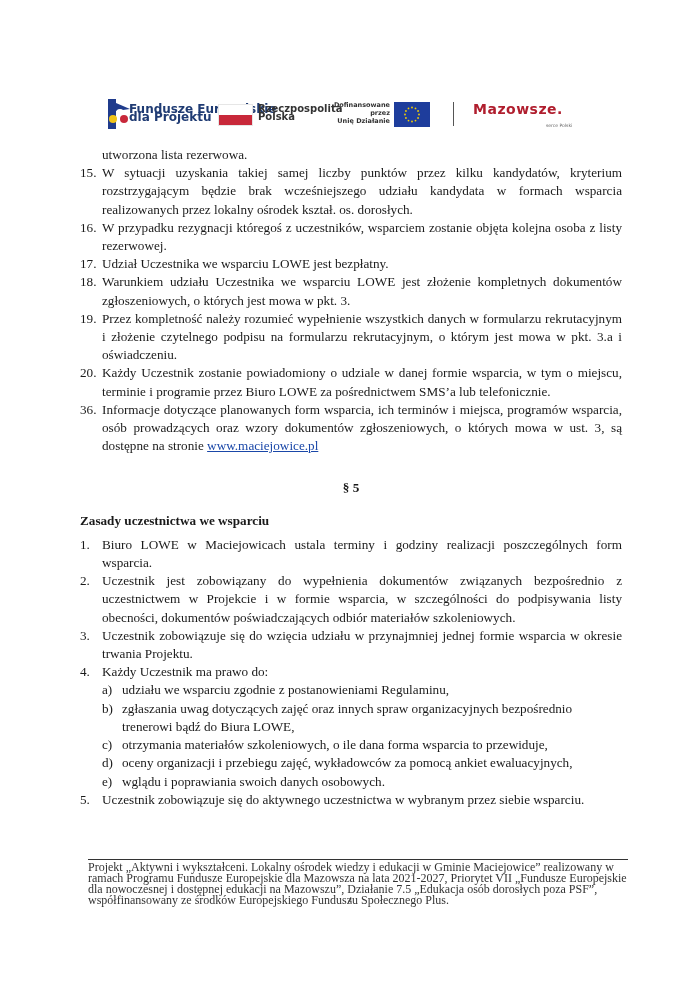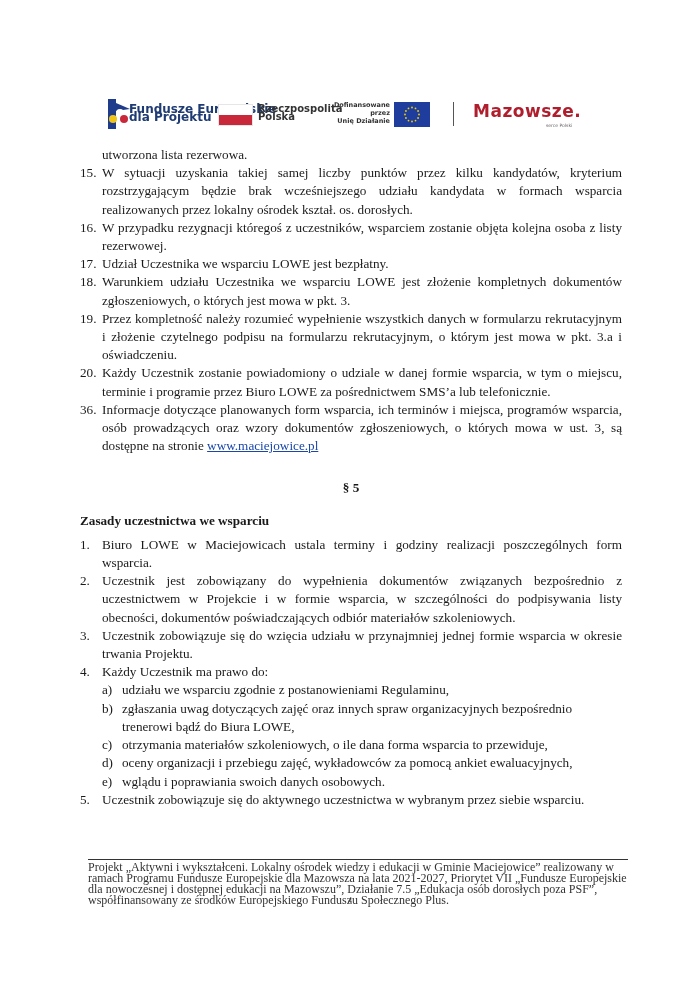--- a/index.html
+++ b/index.html
@@ -10,21 +10,21 @@
   .logos { position: absolute; top: 97px; left: 106px; width: 510px; height: 36px; }
   .fe-logo { position: absolute; left: 0; top: 2px; width: 26px; height: 30px; }
   .fe-text { position: absolute; left: 23px; top: 8px; font-family: "DejaVu Sans", sans-serif; font-size: 12px; font-weight: bold; line-height: 8px; color: #1f3b73; }
   .pl-flag { position: absolute; left: 112px; top: 7px; width: 35px; height: 22px; border: 1px solid #e6e6e6; box-sizing: border-box; }
   .pl-flag .white { height: 50%; background: #fff; }
   .pl-flag .red { height: 50%; background: #c8283a; }
   .pl-text { position: absolute; left: 152px; top: 8px; font-family: "DejaVu Sans", sans-serif; font-size: 10px; font-weight: bold; line-height: 8px; color: #333; }
   .eu-text { position: absolute; left: 214px; top: 4px; font-family: "DejaVu Sans", sans-serif; font-size: 6.5px; font-weight: bold; line-height: 8px; color: #333; text-align: right; width: 70px; }
   .eu-flag { position: absolute; left: 288px; top: 5px; width: 36px; height: 25px; background: #1e3d9c; }
   .divider-v { position: absolute; left: 347px; top: 5px; width: 1px; height: 24px; background: #555; }
-  .maz { position: absolute; left: 367px; top: 4px; font-family: "DejaVu Sans", sans-serif; font-weight: bold; font-size: 17px; color: #b01e2e; letter-spacing: 0.5px; }
+  .maz { position: absolute; left: 367px; top: 4px; font-family: "DejaVu Sans", sans-serif; font-weight: bold; font-size: 14px; color: #b01e2e; letter-spacing: 0.5px; }
   .maz-sub { position: absolute; left: 440px; top: 26px; font-family: "DejaVu Sans", sans-serif; font-size: 4.5px; color: #666; }
 
   .content { position: absolute; left: 80px; top: 146px; width: 542px; font-size: 13.2px; line-height: 18.2px; }
   .content p { margin: 0; }
   .item { position: relative; padding-left: 22px; text-align: justify; }
   .item .num { position: absolute; left: 0; top: 0; }
   .cont { padding-left: 22px; }
   .link { color: #1a47a8; text-decoration: underline; }
   .para-sign { text-align: center; font-weight: bold; margin-top: 24px !important; }
   .sec-title { font-weight: bold; margin-top: 14px !important; margin-bottom: 6px !important; }

